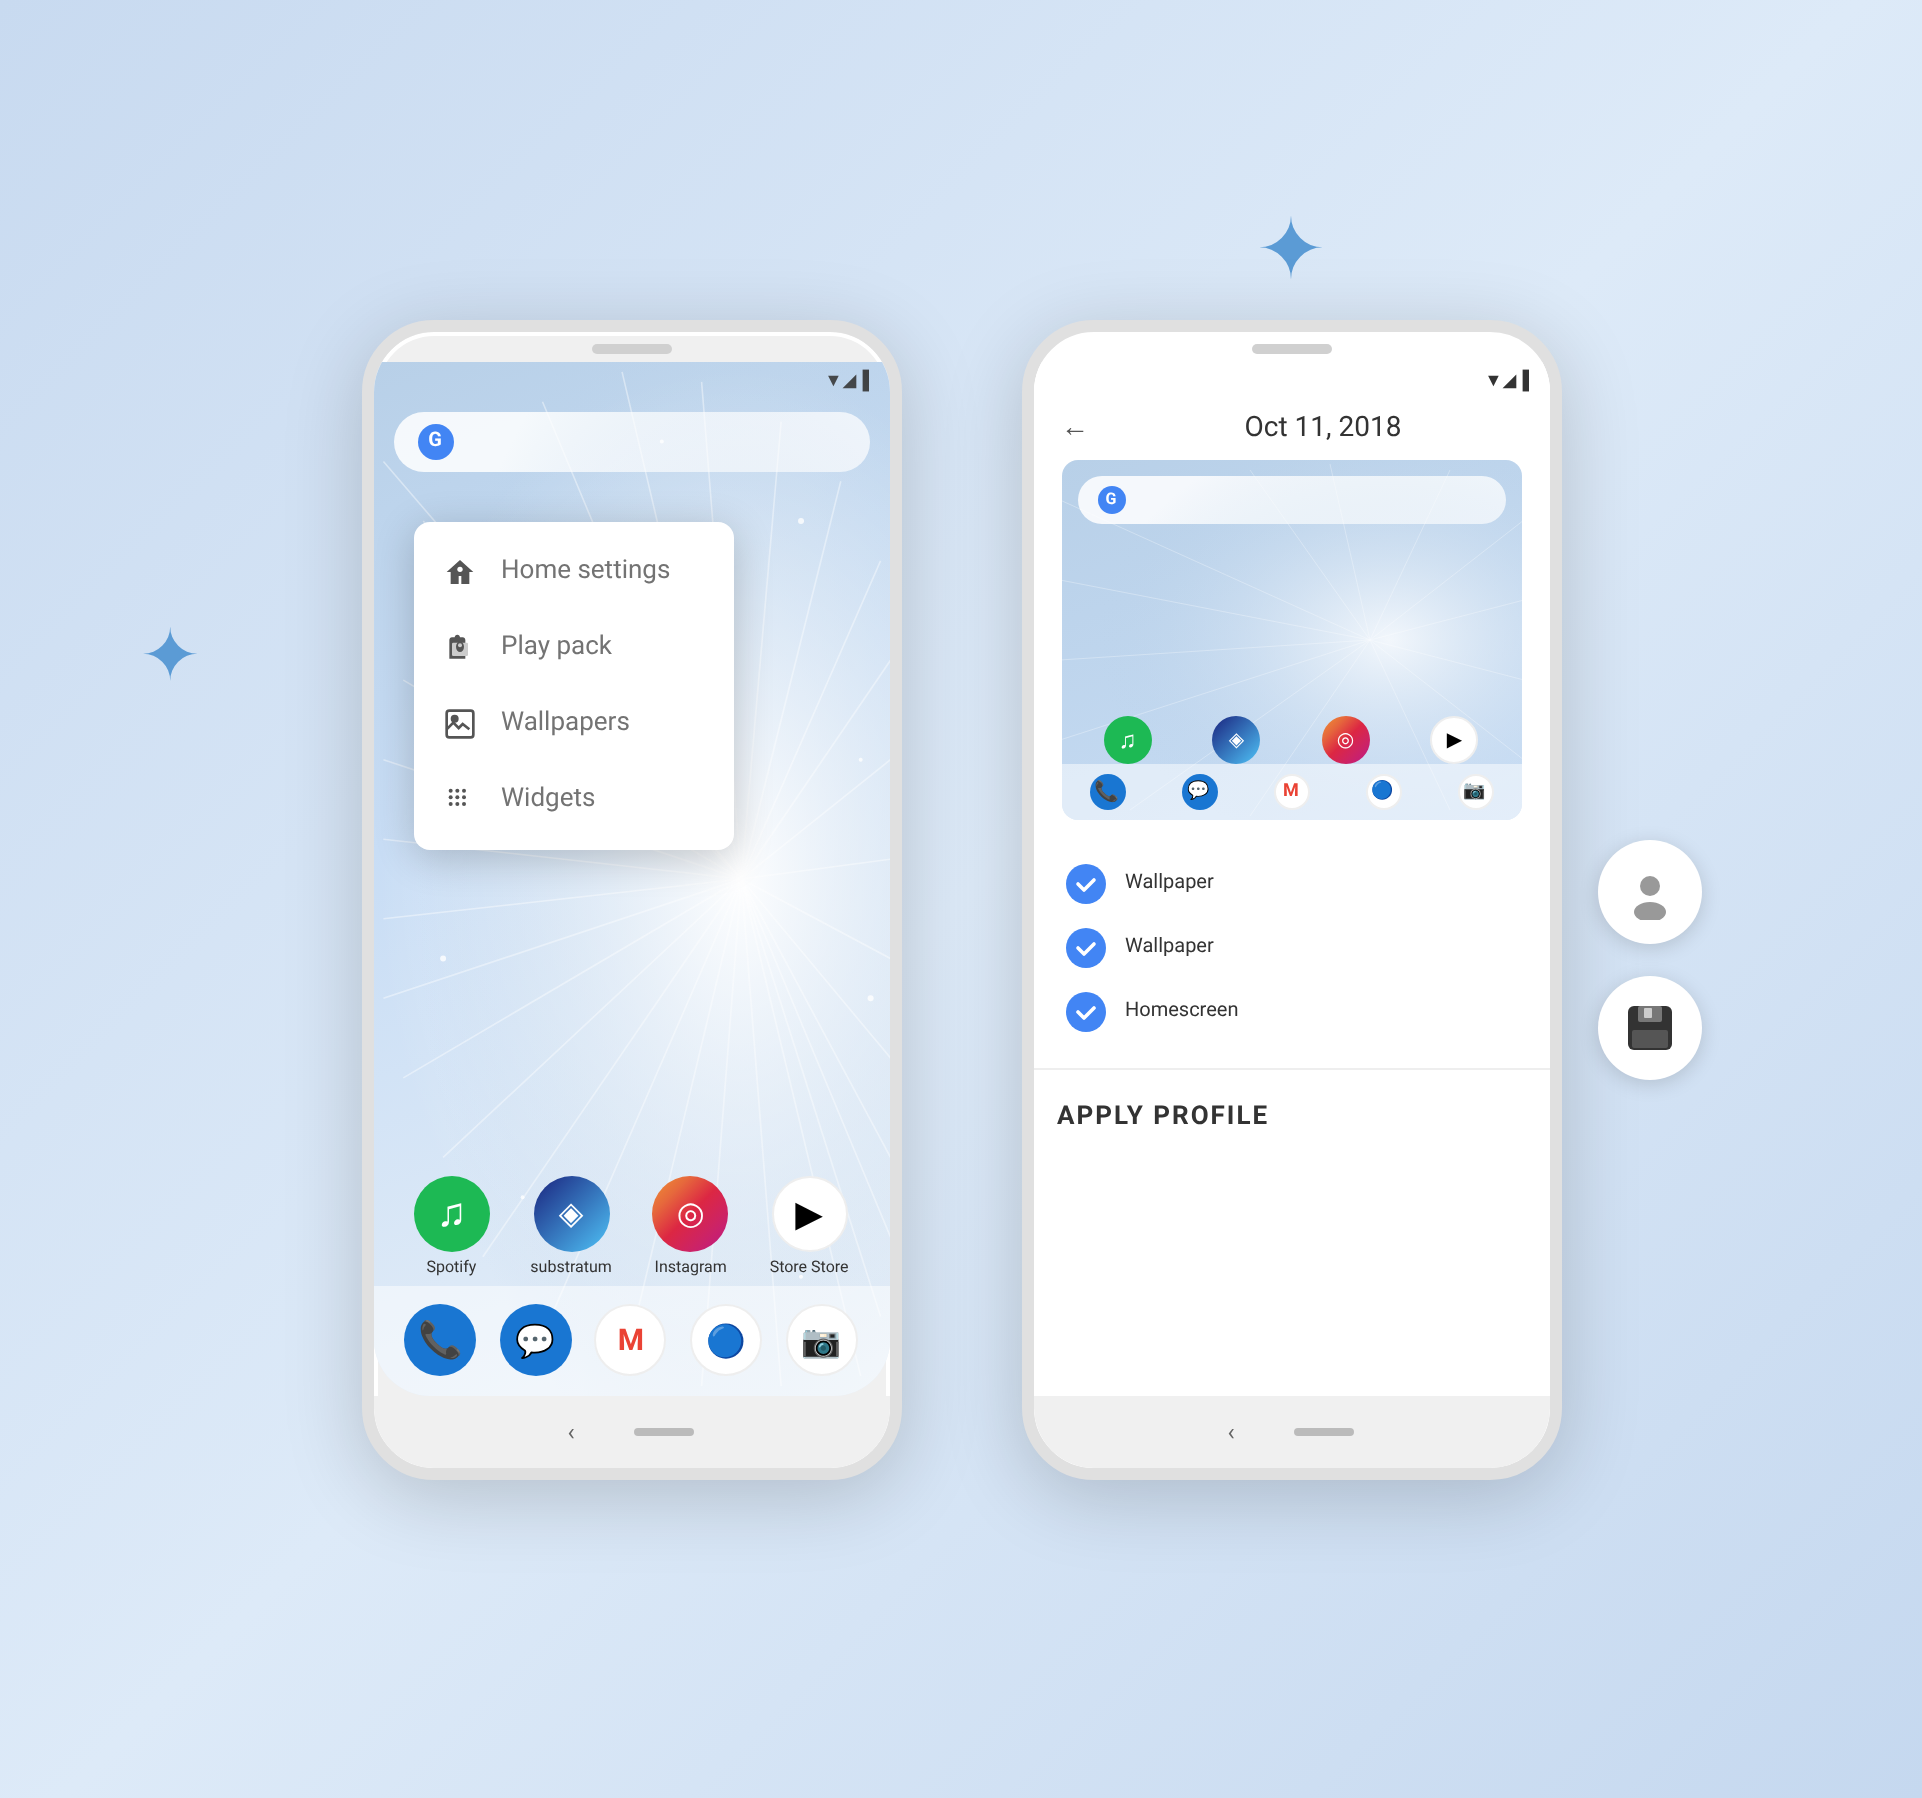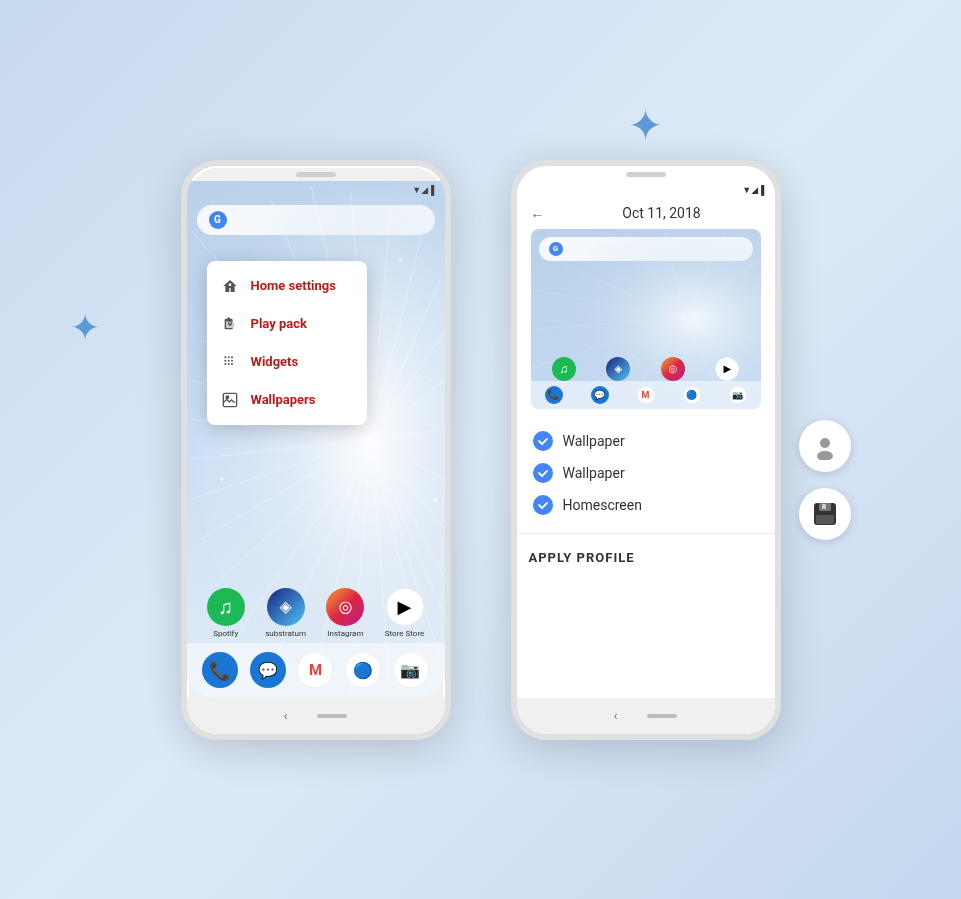--- a/index.html
+++ b/index.html
@@ -150,22 +150,21 @@
       height: 18px;
       display: flex;
       align-items: center;
       justify-content: center;
       color: #555;
       font-size: 14px;
     }
 
     .menu-label {
       font-size: 13px;
-      color: #b91c1c;
-      font-weight: bold;
+      color: #737373;
     }
 
     
     .app-row {
       position: absolute;
       bottom: 60px;
       left: 0; right: 0;
       display: flex;
       justify-content: space-around;
       padding: 0 10px;
@@ -351,21 +350,21 @@
       justify-content: center;
       flex-shrink: 0;
     }
 
     .check-circle svg {
       width: 12px;
       height: 12px;
     }
 
     .check-label {
-      font-size: 14px;
+      font-size: 10px;
       color: #333;
     }
 
     .apply-btn {
       padding: 12px;
       font-size: 13px;
       font-weight: 700;
       color: #333;
       letter-spacing: 1px;
       cursor: pointer;
@@ -496,43 +495,43 @@
                 <path d="M4 6c0-1.1.9-2 2-2h2c0-1.1.9-2 2-2s2 .9 2 2h2c1.1 0 2 .9 2 2v14H4V6z"></path>
                 <rect x="6" y="8" width="12" height="10" rx="1" fill="#ccc"></rect>
                 <ellipse cx="12" cy="11" rx="3" ry="4" fill="#555"></ellipse>
                 <circle cx="12" cy="10" r="1.5" fill="#ccc"></circle>
               </svg>
           </div>
           <span class="menu-label">Play pack</span>
         </div>
         <div class="menu-item">
           <div class="menu-icon">
+            <svg width="16" height="16" viewBox="0 0 24 24" fill="none" stroke="#555" stroke-width="2">
+                <rect x="2" y="2" width="20" height="20" rx="2"></rect>
+                <path d="M2 16l5-5 4 4 3-3 5 4"></path>
+                <circle cx="8" cy="8" r="2" fill="#555"></circle>
+              </svg>
+          </div>
+          <span class="menu-label">Wallpapers</span>
+        </div>
+        <div class="menu-item">
+          <div class="menu-icon">
             <svg width="16" height="16" viewBox="0 0 24 24" fill="#555">
               <circle cx="5" cy="5" r="1.5"></circle>
                 <circle cx="10" cy="5" r="1.5"></circle>
                 <circle cx="15" cy="5" r="1.5"></circle>
               <circle cx="5" cy="10" r="1.5"></circle>
                 <circle cx="10" cy="10" r="1.5"></circle>
                 <circle cx="15" cy="10" r="1.5"></circle>
               <circle cx="5" cy="15" r="1.5"></circle>
                 <circle cx="10" cy="15" r="1.5"></circle>
                 <circle cx="15" cy="15" r="1.5"></circle>
             </svg>
           </div>
           <span class="menu-label">Widgets</span>
-        </div>
-        <div class="menu-item">
-          <div class="menu-icon">
-            <svg width="16" height="16" viewBox="0 0 24 24" fill="none" stroke="#555" stroke-width="2">
-                <rect x="2" y="2" width="20" height="20" rx="2"></rect>
-                <path d="M2 16l5-5 4 4 3-3 5 4"></path>
-                <circle cx="8" cy="8" r="2" fill="#555"></circle>
-              </svg>
-          </div>
-          <span class="menu-label">Wallpapers</span>
         </div>
       </div>
 
       <div class="app-row">
         <div class="app-icon-wrap">
           <div class="app-icon spotify" style="color:white; font-size:20px; font-weight:bold;">♫</div>
           <span class="app-label">Spotify</span>
         </div>
         <div class="app-icon-wrap">
           <div class="app-icon" style="background: linear-gradient(135deg, #1a237e, #4fc3f7); color:white; font-size:16px;">◈</div>

